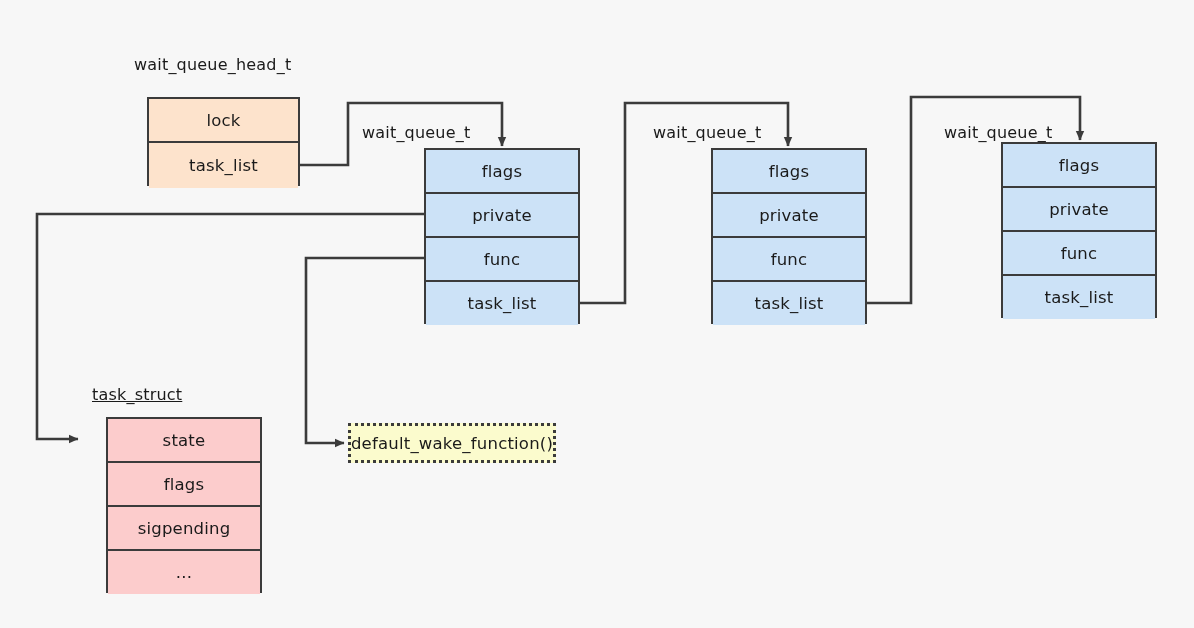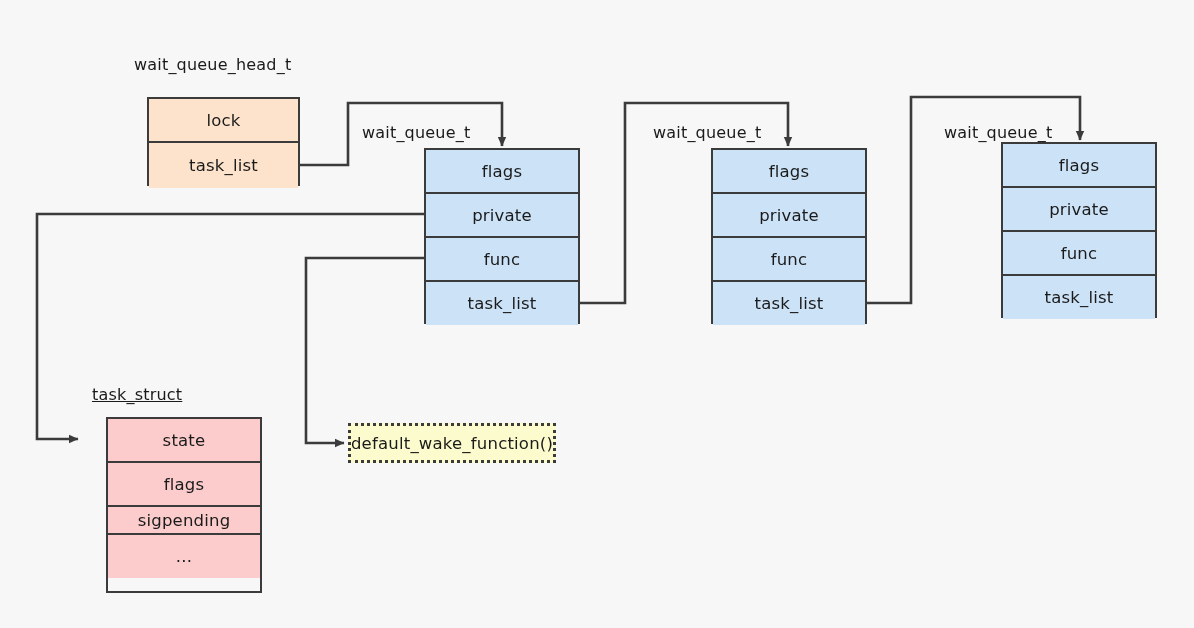--- a/index.html
+++ b/index.html
@@ -113,19 +113,19 @@
     <div class="row" style="height:44px; background:#cce2f7;">flags</div>
     <div class="row" style="height:44px; background:#cce2f7;">private</div>
     <div class="row" style="height:44px; background:#cce2f7;">func</div>
     <div class="row" style="height:43px; background:#cce2f7;">task_list</div>
   </div>
 
   <div class="struct-label" style="left:92px; top:385px;text-decoration:underline;">task_struct</div>
   <div class="struct" style="left:82px; top:417px; width:156px; height:176px;margin-left:24px;">
     <div class="row" style="height:44px; background:#fccccc;">state</div>
     <div class="row" style="height:44px; background:#fccccc;">flags</div>
-    <div class="row" style="height:28px; background:#fccccc;">sigpending</div>
+    <div class="row" style="height:44px; background:#fccccc;">sigpending</div>
     <div class="row" style="height:43px; background:#fccccc;">...</div>
   </div>
 
   <div class="fn-box" style="left:348px; top:423px; width:208px; height:40px;">default_wake_function()</div>
 
 </div>
 
 </body></html>

